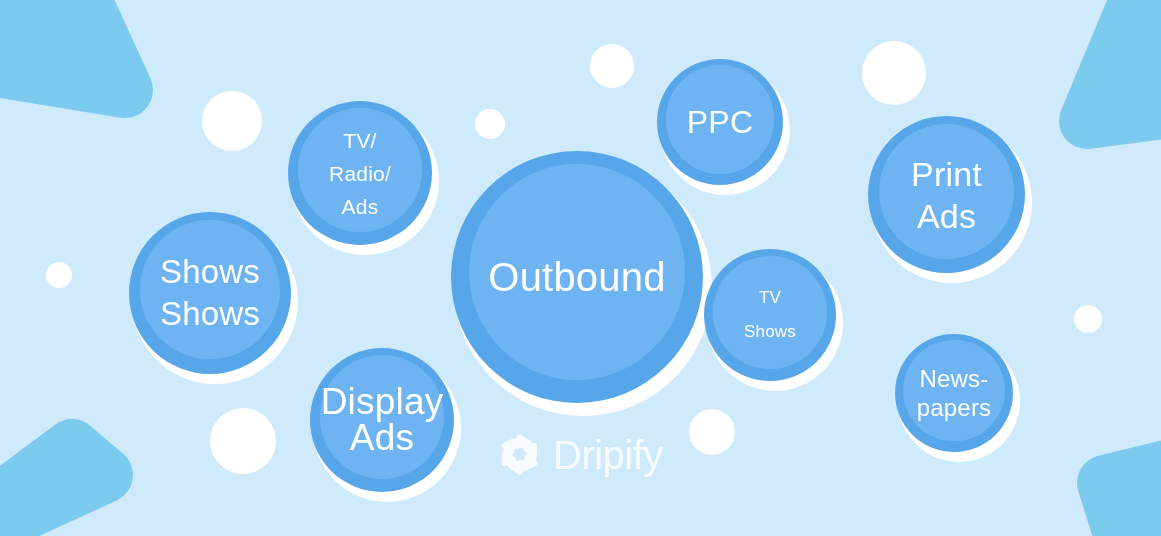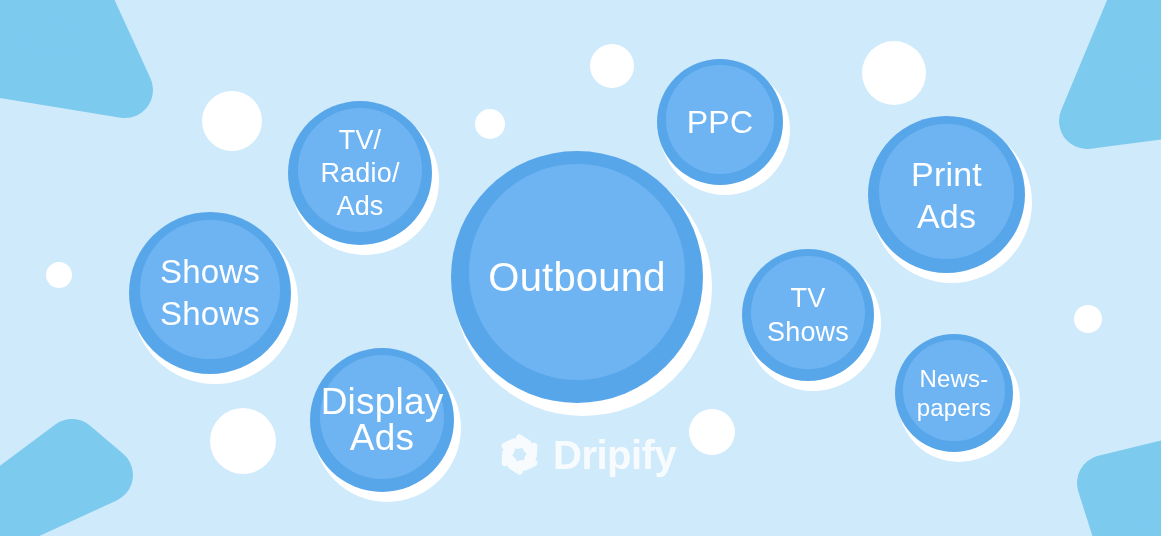--- a/index.html
+++ b/index.html
@@ -60,21 +60,21 @@
     left: 497px;
     top: 432px;
     display: flex;
     align-items: center;
     gap: 11px;
     color: var(--logo);
     opacity: 0.85;
   }
   .logo-text {
     font-size: 40px;
-    font-weight: bold;
+    font-weight: normal;
     letter-spacing: -0.5px;
     line-height: 44px;
   }
   .logo-icon { display: block; }
 </style>
 </head>
 <body>
 
 <div class="canvas">
 
@@ -103,21 +103,21 @@
         <path d="M 24 6 L 33 12 L 22 14.5 Z" transform="rotate(60 24 24)"></path>
         <path d="M 24 6 L 33 12 L 22 14.5 Z" transform="rotate(120 24 24)"></path>
         <path d="M 24 6 L 33 12 L 22 14.5 Z" transform="rotate(180 24 24)"></path>
         <path d="M 24 6 L 33 12 L 22 14.5 Z" transform="rotate(240 24 24)"></path>
         <path d="M 24 6 L 33 12 L 22 14.5 Z" transform="rotate(300 24 24)"></path>
       </g>
     </svg>
     <div class="logo-text">Dripify</div>
   </div>
 
-  <div class="bubble" style="left:288px; top:101px; width:144px; height:144px; font-size:27px; line-height:33px;">
+  <div class="bubble" style="left:288px; top:101px; width:144px; height:144px; font-size:21px; line-height:33px;">
     <div class="inner"></div>
     <div class="label">
       <span>TV/</span>
       <span>Radio/</span>
       <span>Ads</span>
     </div>
   </div>
 
   <div class="bubble" style="left:129px; top:212px; width:162px; height:162px; font-size:33px; line-height:42px;">
     <div class="inner"></div>
@@ -150,21 +150,21 @@
   </div>
 
   <div class="bubble" style="left:868px; top:116px; width:157px; height:157px; font-size:34px; line-height:42px;">
     <div class="inner"></div>
     <div class="label">
       <span>Print</span>
       <span>Ads</span>
     </div>
   </div>
 
-  <div class="bubble" style="left:742px; top:249px; width:132px; height:132px; font-size:27px; line-height:34px;">
+  <div class="bubble" style="left:704px; top:249px; width:132px; height:132px; font-size:17px; line-height:34px;">
     <div class="inner"></div>
     <div class="label">
       <span>TV</span>
       <span>Shows</span>
     </div>
   </div>
 
   <div class="bubble" style="left:895px; top:334px; width:118px; height:118px; font-size:24px; line-height:29px;">
     <div class="inner"></div>
     <div class="label">

